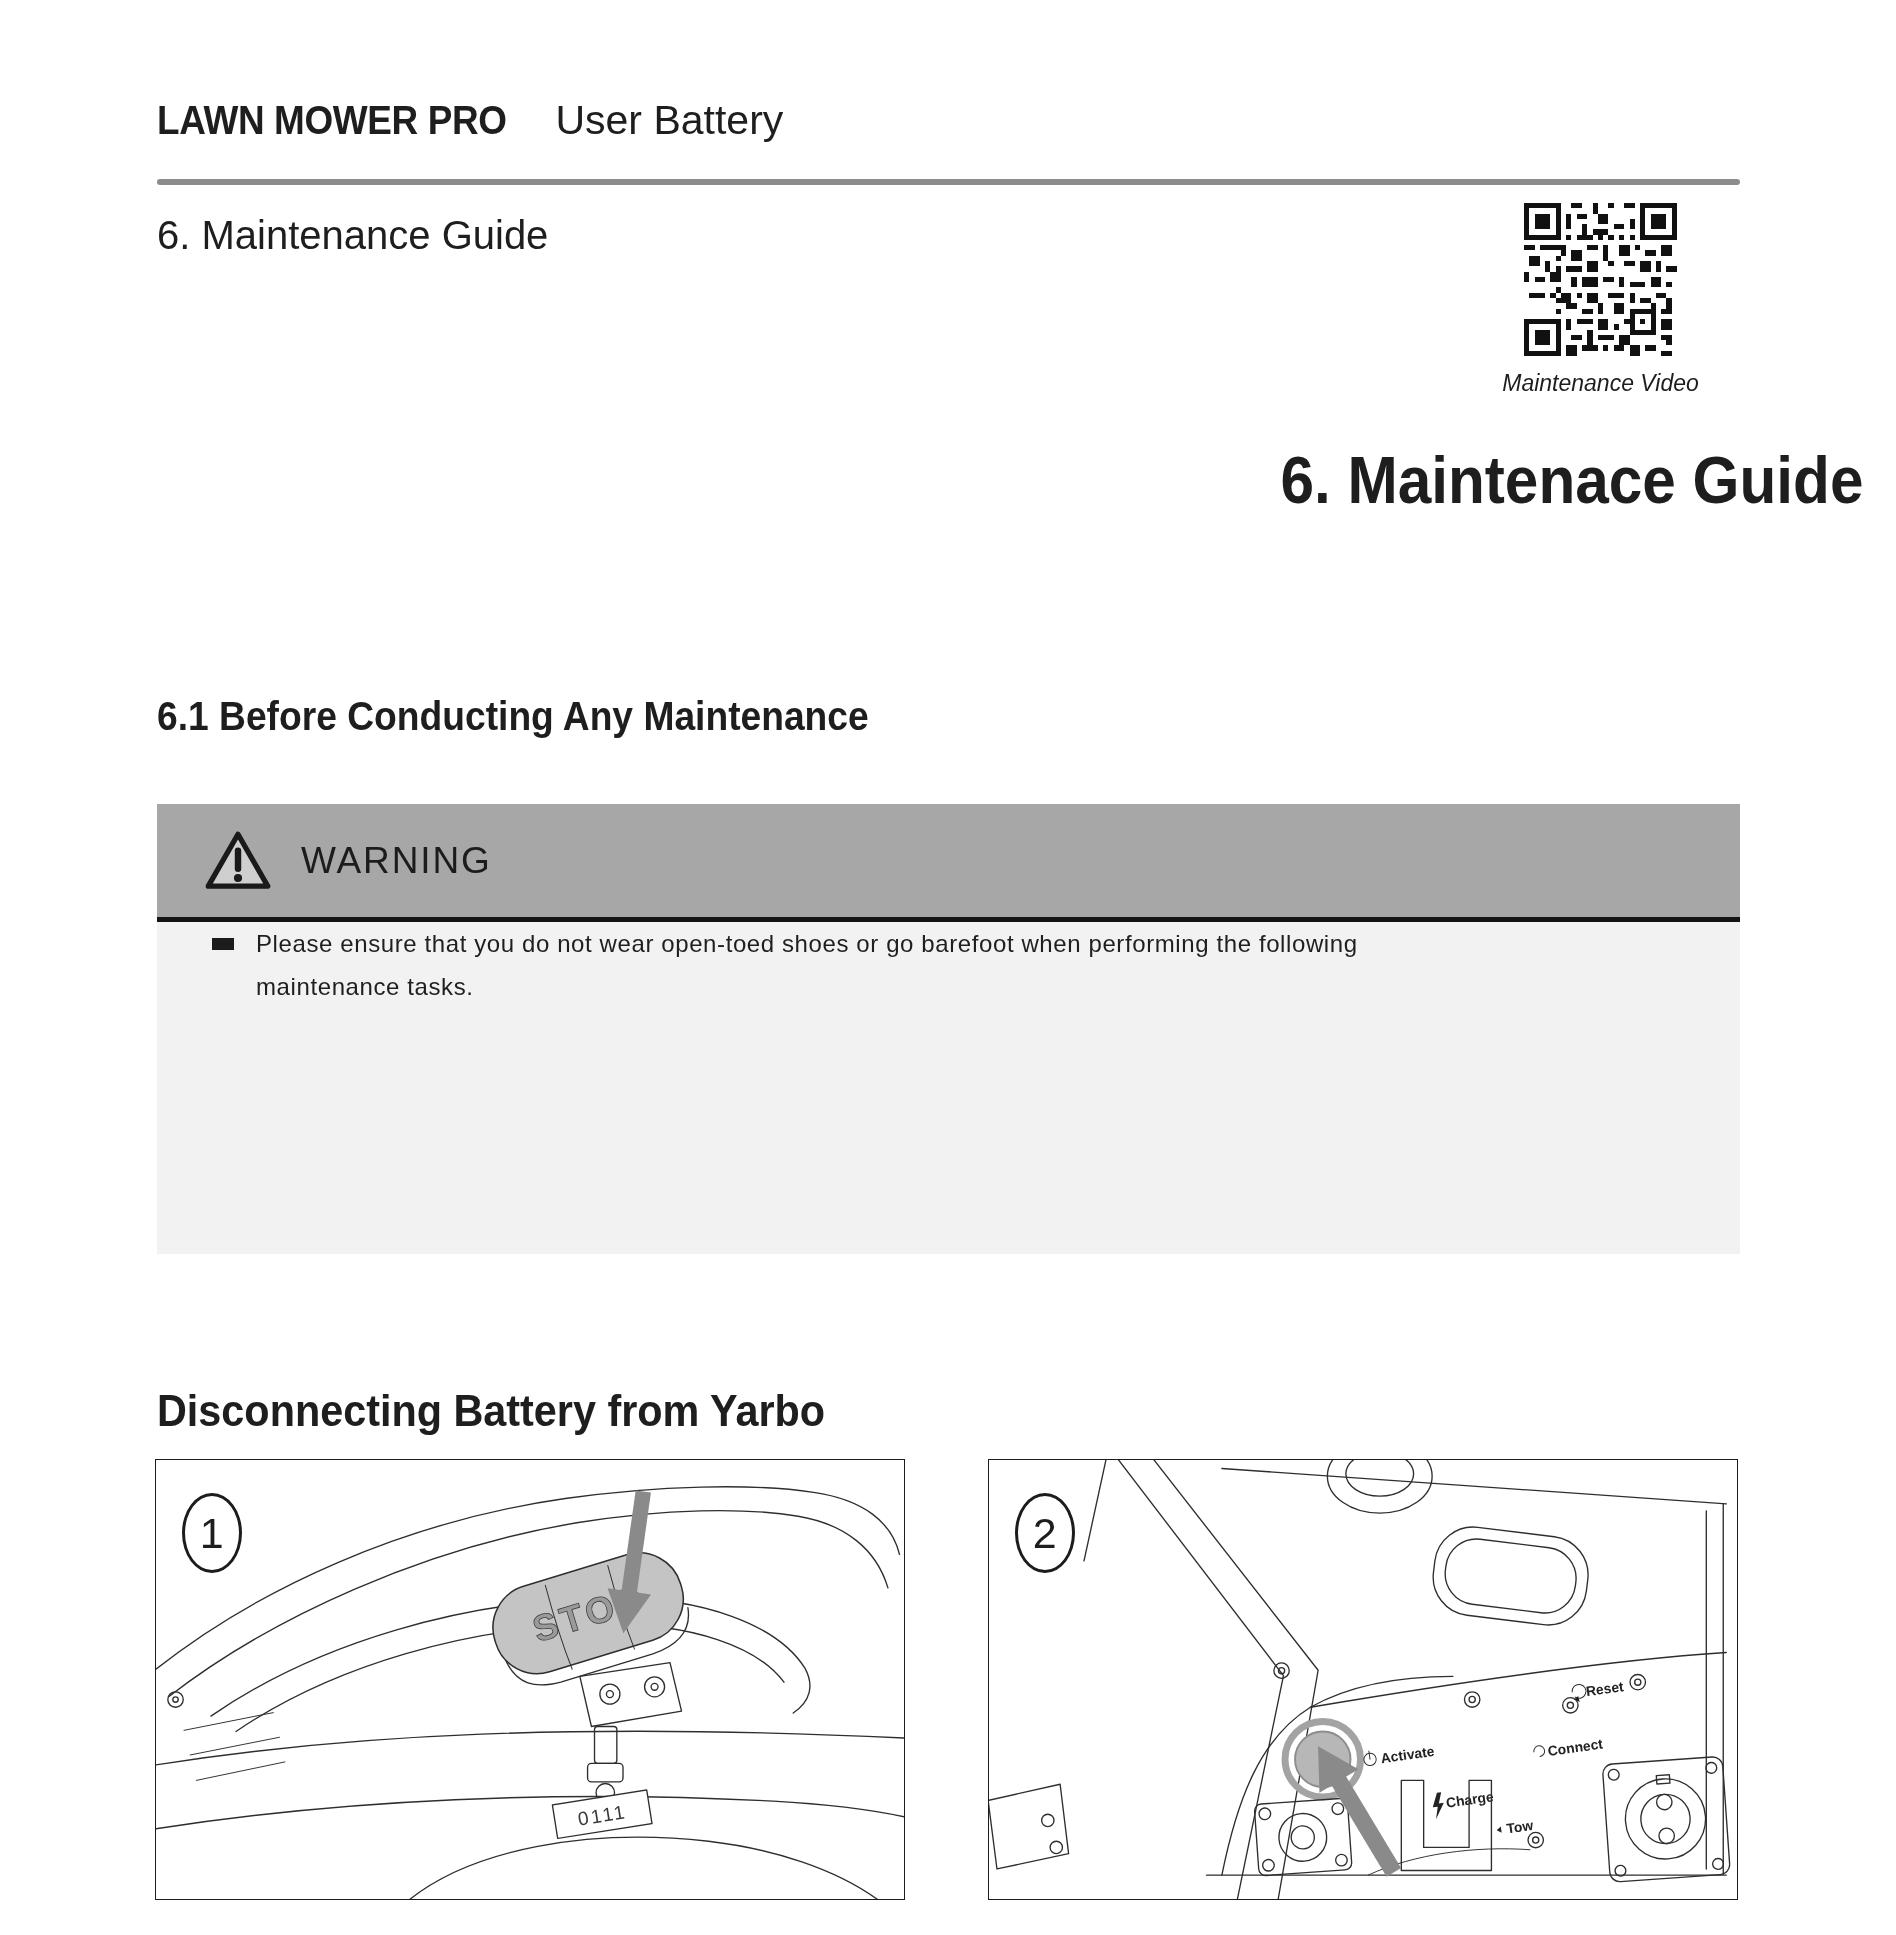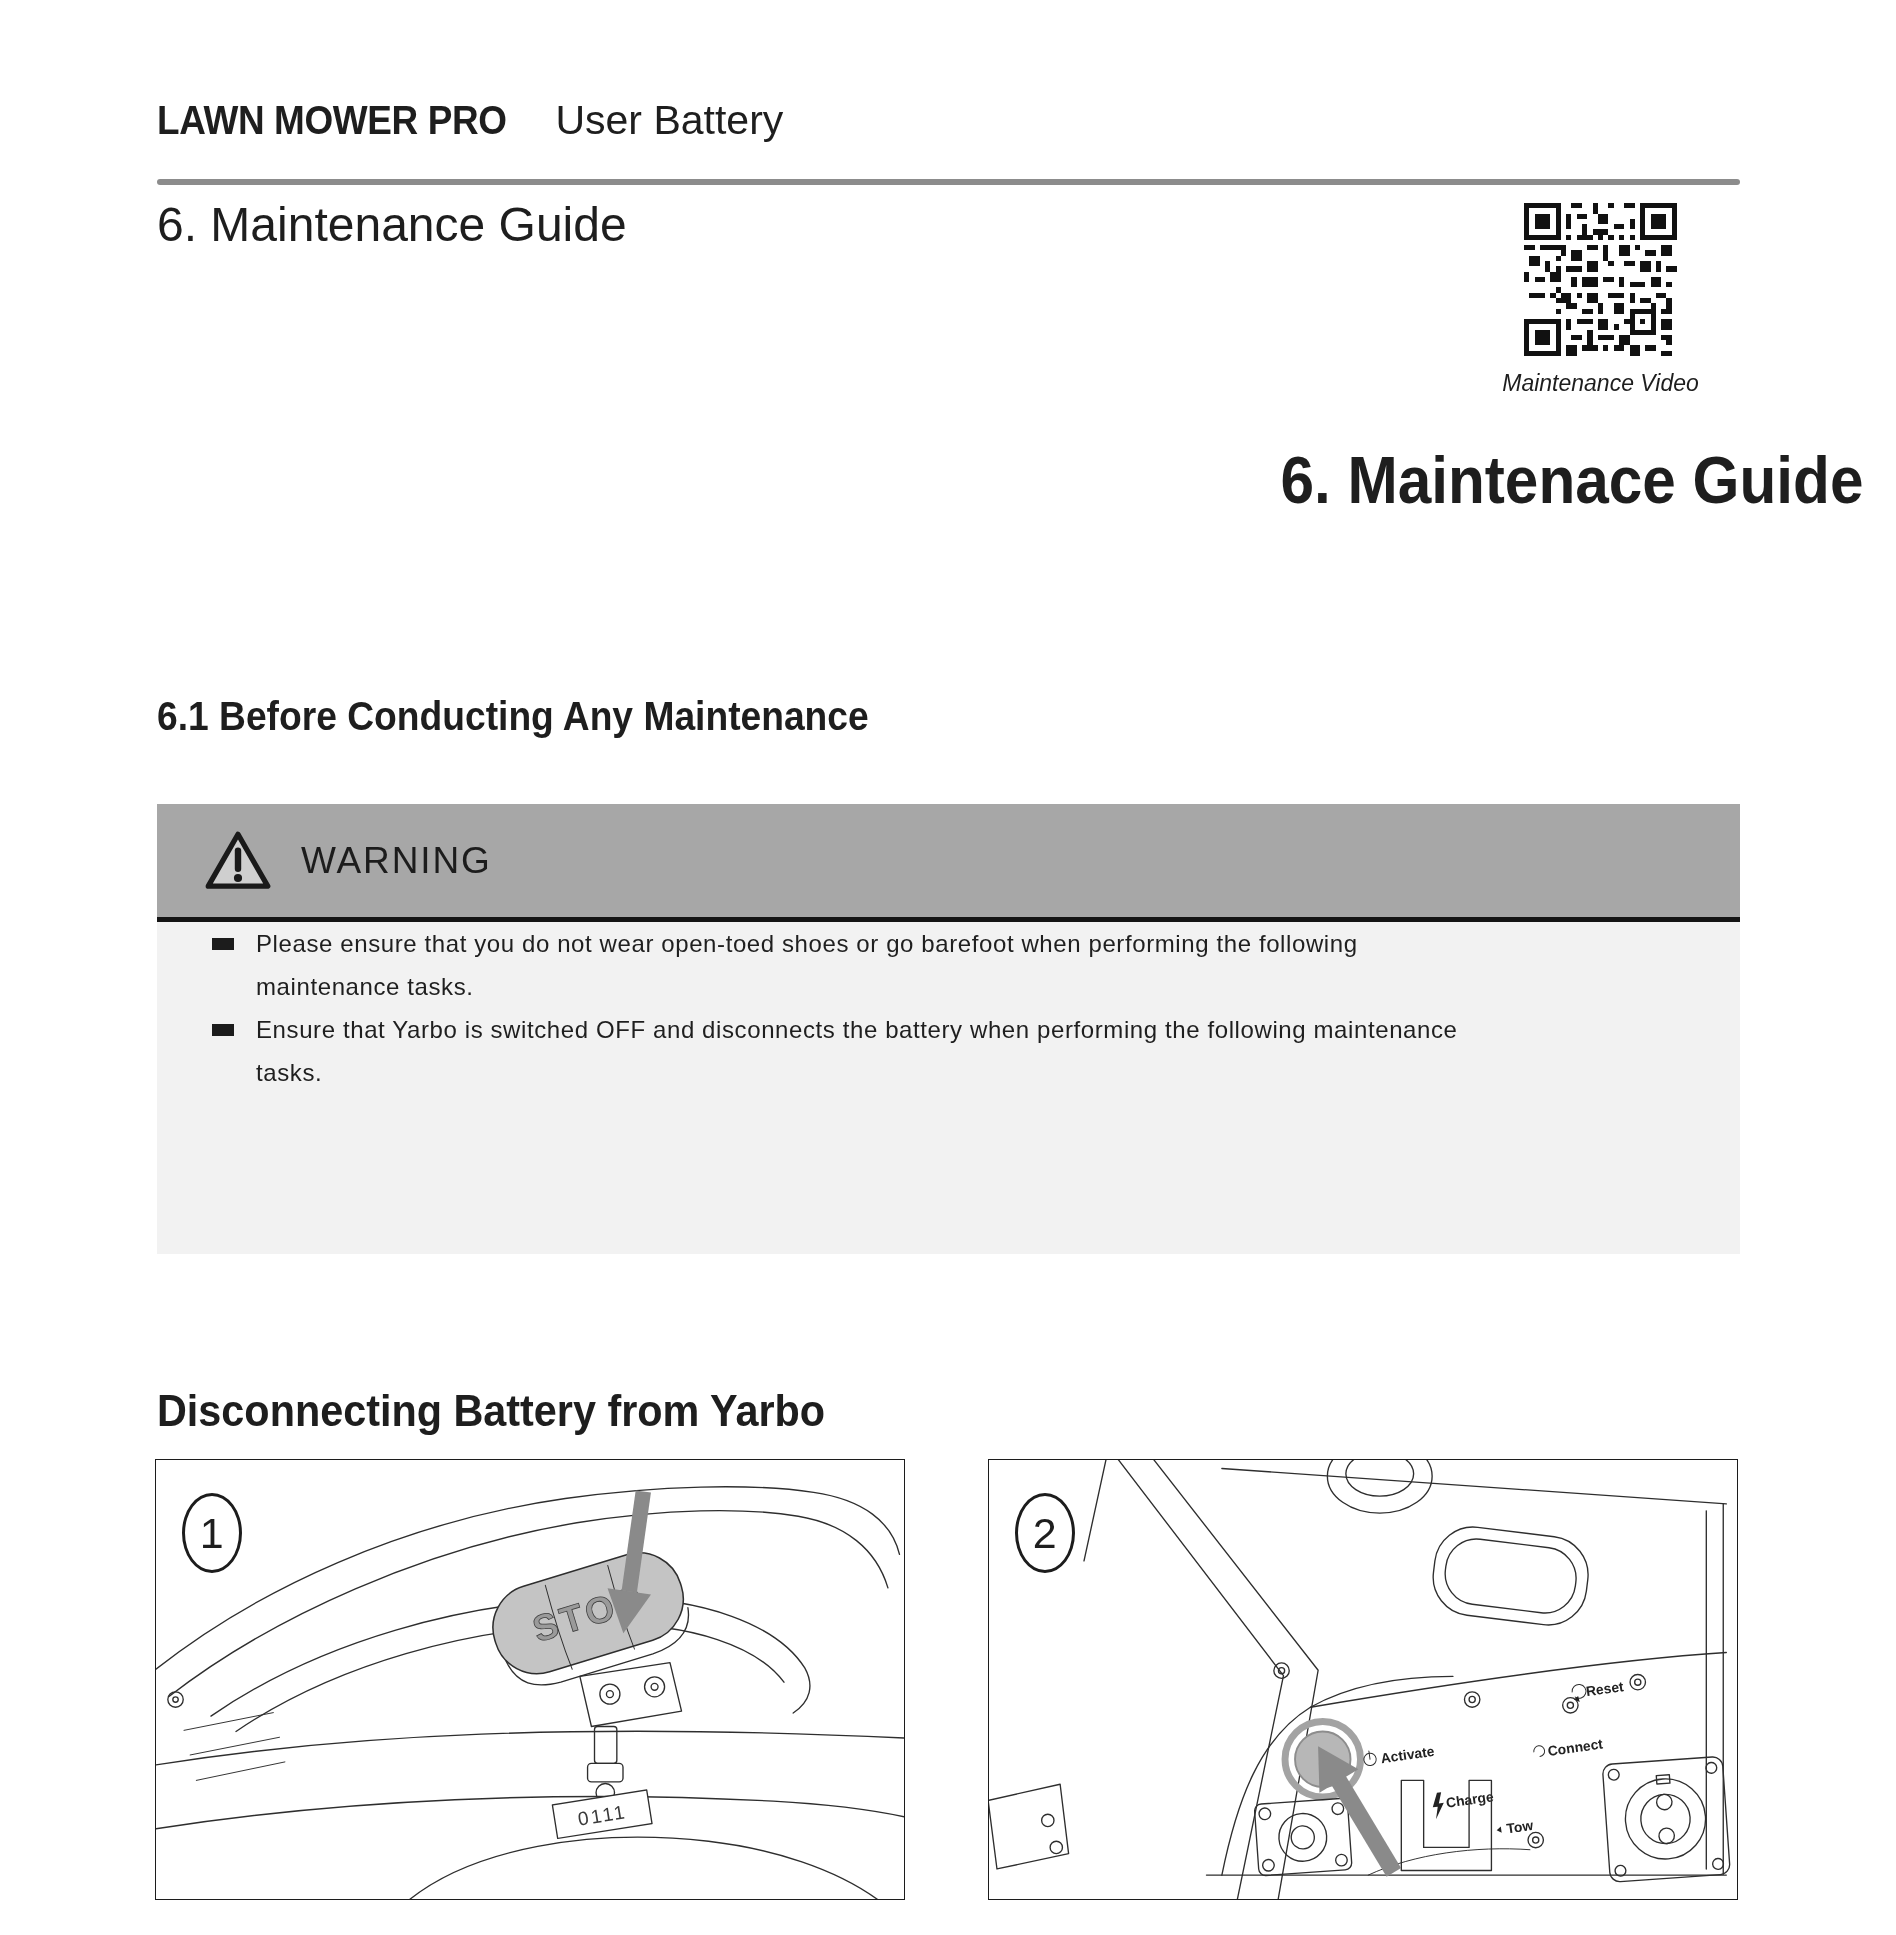--- a/index.html
+++ b/index.html
@@ -4,21 +4,21 @@
 <style>
   html,body{margin:0;padding:0;background:#ffffff;}
   .page{position:relative;width:1896px;height:2555px;background:#ffffff;overflow:hidden;
         font-family:"Liberation Sans","DejaVu Sans",sans-serif;color:#1e1e1e;}
 
   
   .brand-line{position:absolute;left:157px;top:97px;font-size:41px;white-space:nowrap;}
   .brand{font-weight:700;display:inline-block;transform:scaleX(.9);transform-origin:left center;letter-spacing:-0.4px;}
   .subtitle{margin-left:10px;font-weight:400;}
   .header-rule{position:absolute;left:157px;top:179px;width:1583px;height:6.2px;border-radius:3.1px;background:#8c8c8c;}
-  .section-label{position:absolute;left:157px;top:197px;font-size:48px;font-weight:400;}
+  .section-label{position:absolute;left:157px;top:213px;font-size:40px;font-weight:400;}
 
   
   .qr-block{position:absolute;left:1524px;top:203px;width:153px;}
   .qr-svg{display:block;width:153px;height:153px;}
   .qr-svg rect{fill:#111;shape-rendering:crispEdges;}
   .qr-svg rect.w{fill:#fff;}
   .qr-caption{position:absolute;top:167px;left:50%;transform:translateX(-50%);white-space:nowrap;font-size:23px;font-style:italic;}
 
   
   .main-title{position:absolute;left:0;top:396px;width:100%;text-align:right;font-size:67px;font-weight:700;}
@@ -188,21 +188,20 @@
         <path d="M60 9 L111 98 H9 Z" fill="#cfcfcf" stroke="#1a1a1a" stroke-width="9" stroke-linejoin="round"></path>
         <path d="M60 37 v31" fill="none" stroke="#1a1a1a" stroke-width="11" stroke-linecap="round"></path>
         <circle cx="60" cy="84" r="7" fill="#1a1a1a"></circle>
       </svg>
       <span class="warning-label">WARNING</span>
     </div>
     <div class="warning-divider"></div>
     <div class="warning-body">
       <ul class="warning-list">
         <li><span>Please ensure that you do not wear open-toed shoes or go barefoot when performing the following maintenance tasks.</span></li>
-        <li><span>Ensure that Yarbo is switched OFF and disconnects the battery when performing the following maintenance tasks.</span></li>
       </ul>
     </div>
   </section>
 
   <h3 class="subheading"><span>Disconnecting Battery from Yarbo</span></h3>
 
   <figure class="figure fig-1" style="margin:0;">
     <div class="fig-num">1</div>
     <svg class="art" viewBox="0 0 1937 1140" aria-hidden="true">
       <g>

